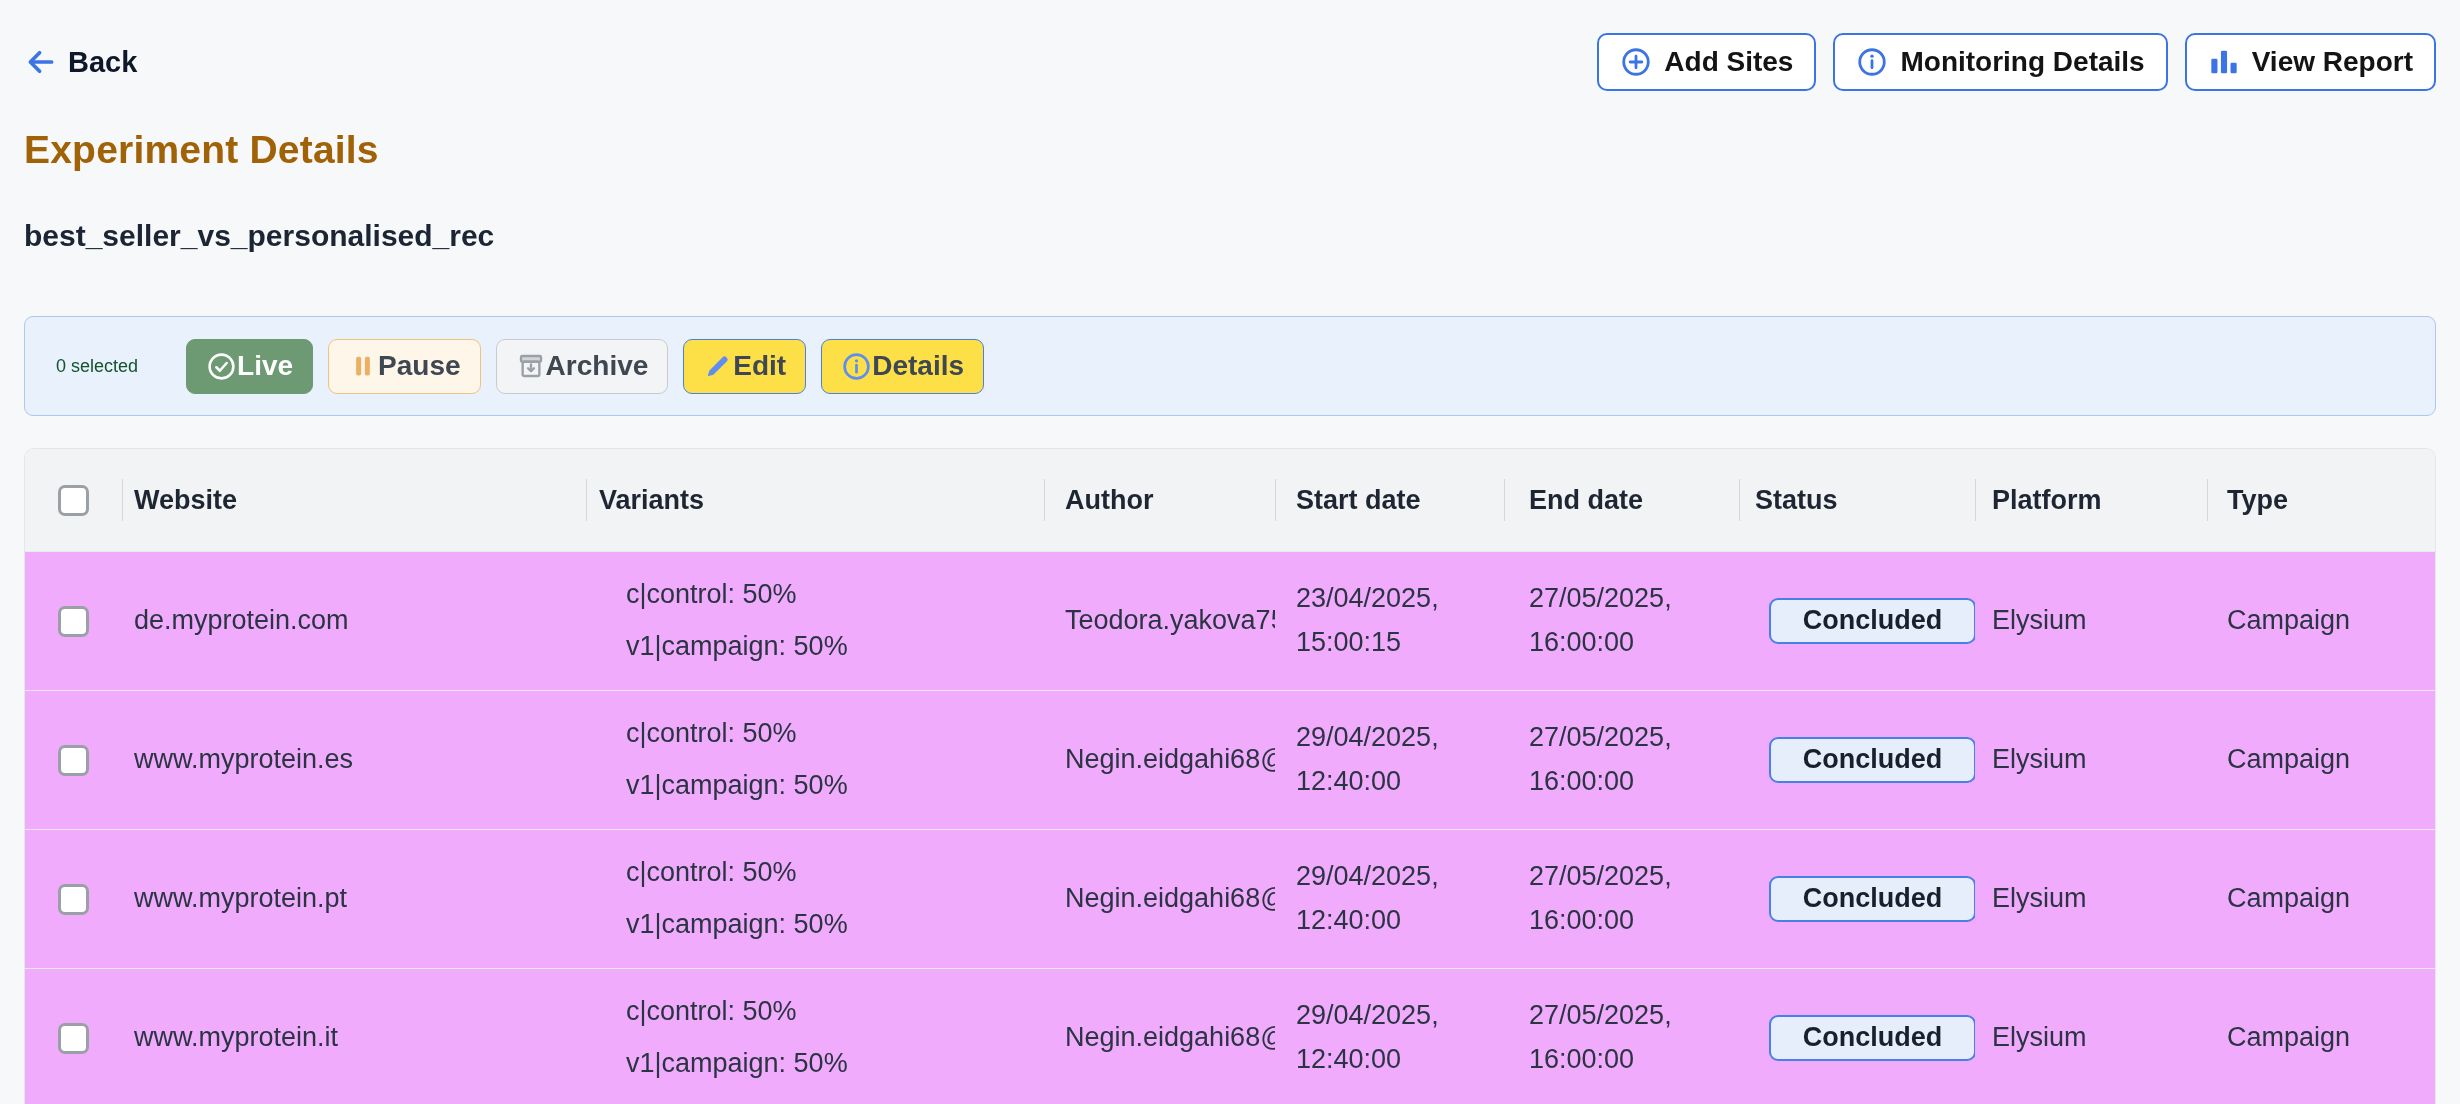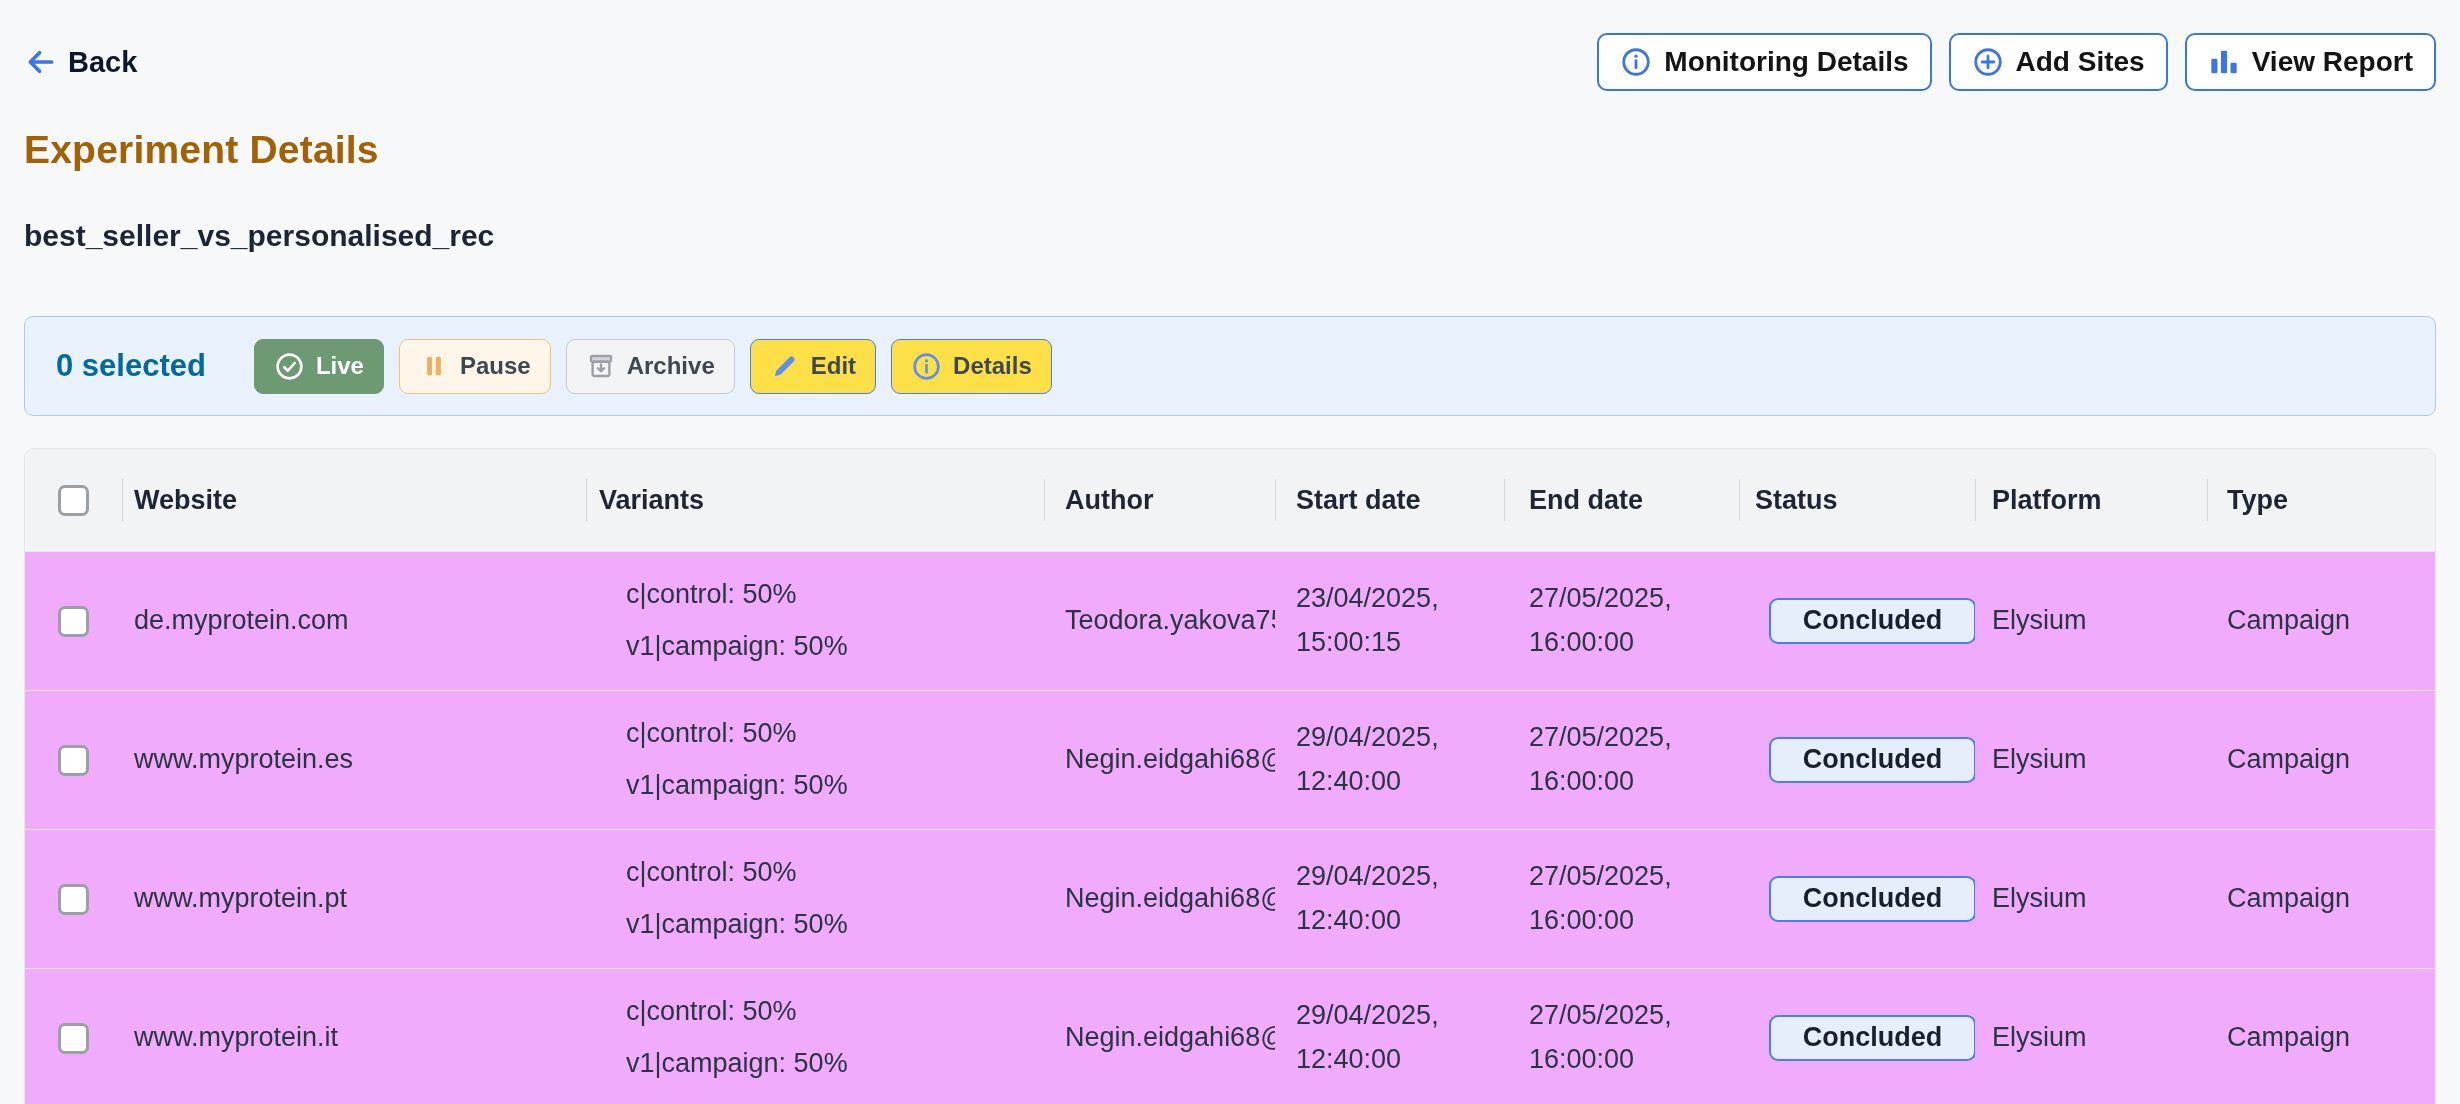--- a/index.html
+++ b/index.html
@@ -40,26 +40,26 @@
   }
 
   
   .toolbar {
     margin-top:63px;
     height:100px; width:2412px;
     background:#e9f1fc; border:1px solid #abc8ef; border-radius:9px;
     display:flex; align-items:center; gap:15px;
     padding-left:31px;
   }
-  .selcount { font-size:31px; font-weight:bold; color:#0369a1; margin-right:33px; }
+  .selcount { font-size:18px; font-weight:normal; color:#14532d; margin-right:33px; }
   .btn {
-    display:inline-flex; align-items:center; gap:11px;
+    display:inline-flex; align-items:center; 
     height:55px; padding:0 19px;
     border-radius:9px; font-family:"Liberation Sans", sans-serif;
-    font-size:24px; font-weight:bold; cursor:pointer;
+    font-size:28px; font-weight:bold; cursor:pointer;
     border:1.5px solid transparent;
   }
   .btn-live    { background:#6d9a72; border-color:#6d9a72; color:#ffffff; }
   .btn-pause   { background:#fdf6e9; border-color:#f2c27d; color:#3f4752; }
   .btn-archive { background:#f3f4f5; border-color:#c8cbce; color:#3f4752; }
   .btn-edit, .btn-details { background:#fde047; border-color:#4a7fe8; color:#3f4752; }
 
   
   .table {
     margin-top:32px; width:2412px;
@@ -127,31 +127,31 @@
       <svg class="icon" width="34" height="34" viewBox="0 0 24 24" fill="none" stroke="#3b74e4" stroke-width="2.6" stroke-linecap="round" stroke-linejoin="round">
           <path d="M19.5 12H5"></path>
           <path d="M11 18.5 4.5 12 11 5.5"></path>
         </svg>
       <span>Back</span>
     </a>
     <div class="top-actions">
       <button class="tbtn">
         <svg class="icon" width="32" height="32" viewBox="0 0 24 24" fill="none" stroke="#3b74e4" stroke-width="2.1" stroke-linecap="round">
             <circle cx="12" cy="12" r="9.2"></circle>
+            <path d="M12 7.6v8.8M7.6 12h8.8"></path>
+          </svg>
+        <span>Add Sites</span>
+      </button>
+      <button class="tbtn">
+        <svg class="icon" width="32" height="32" viewBox="0 0 24 24" fill="none" stroke="#3b74e4" stroke-width="2.1" stroke-linecap="round">
+            <circle cx="12" cy="12" r="9.2"></circle>
             <path d="M12 11v5.4"></path>
             <circle cx="12" cy="7.6" r="1.25" fill="#3b74e4" stroke="none"></circle>
           </svg>
         <span>Monitoring Details</span>
-      </button>
-      <button class="tbtn">
-        <svg class="icon" width="32" height="32" viewBox="0 0 24 24" fill="none" stroke="#3b74e4" stroke-width="2.1" stroke-linecap="round">
-            <circle cx="12" cy="12" r="9.2"></circle>
-            <path d="M12 7.6v8.8M7.6 12h8.8"></path>
-          </svg>
-        <span>Add Sites</span>
       </button>
       <button class="tbtn">
         <svg class="icon" width="32" height="32" viewBox="0 0 24 24" fill="#3b74e4">
             <rect x="2.5" y="9.5" width="4.6" height="11" rx="1"></rect>
             <rect x="9.7" y="3.5" width="4.6" height="17" rx="1"></rect>
             <rect x="16.9" y="12.5" width="4.6" height="8" rx="1"></rect>
           </svg>
         <span>View Report</span>
       </button>
     </div>

